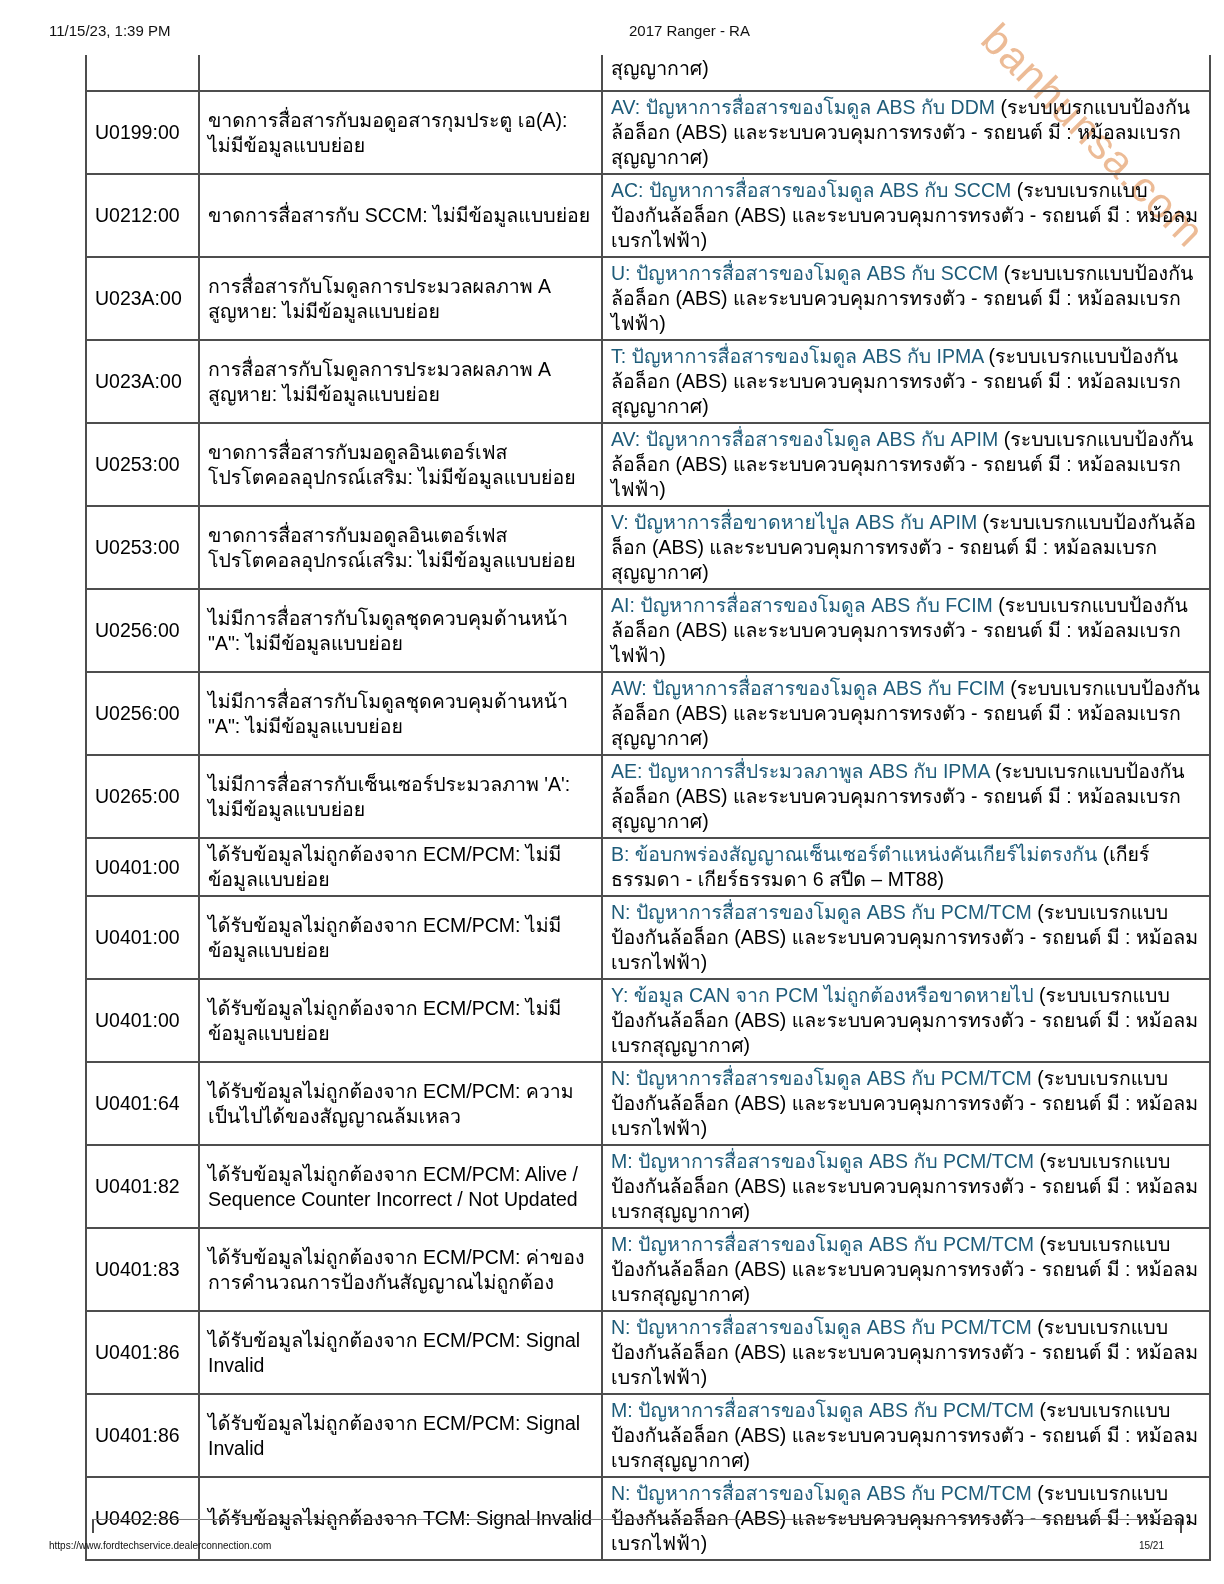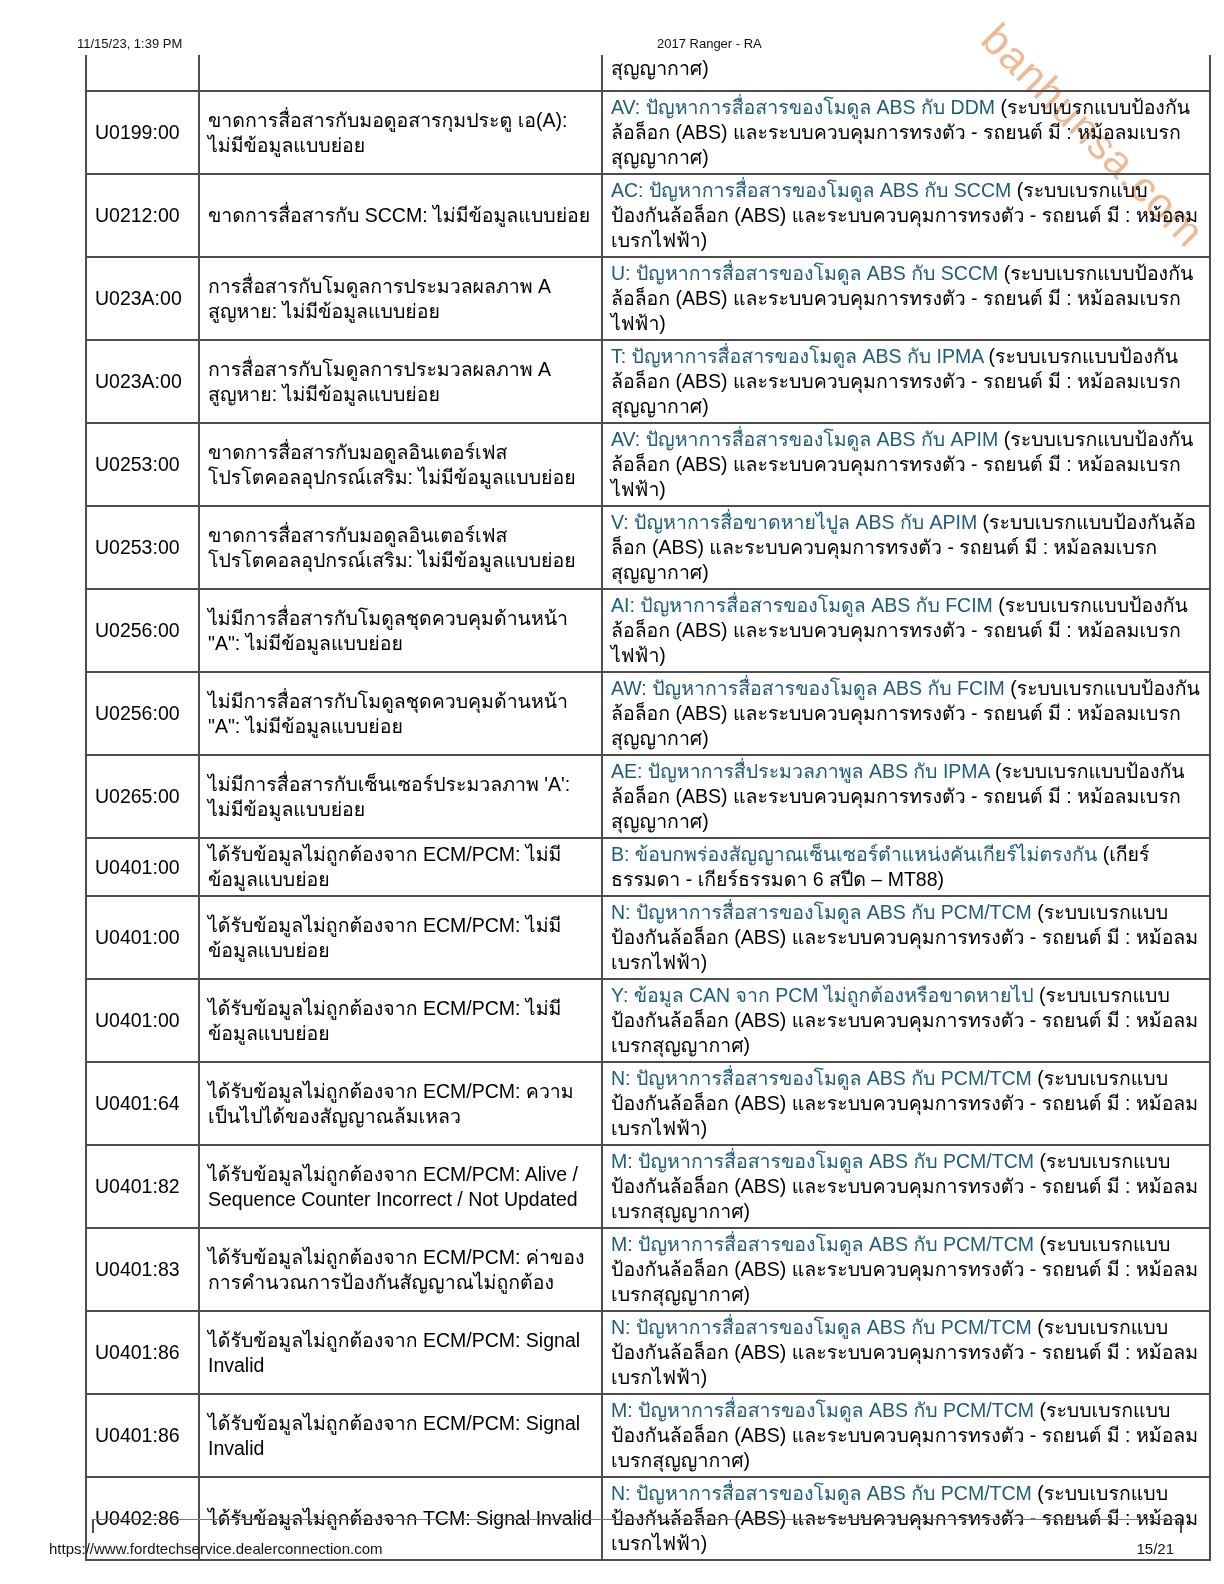--- a/index.html
+++ b/index.html
@@ -1,21 +1,21 @@
 <!DOCTYPE html>
 <html style="--link: #1e5c7a; --wm: #e29357;"><head>
 <meta charset="utf-8">
 <style>
   html,body{margin:0;padding:0;}
   body{
     width:1224px;height:1584px;position:relative;background:#ffffff;
     font-family:"Liberation Sans","DejaVu Sans",sans-serif;color:#000;
     overflow:hidden;
   }
-  .hdr-text{position:absolute;top:36px;font-size:13px;color:#111;white-space:nowrap;margin-left:28px;}
+  .hdr-text{position:absolute;top:22px;font-size:15px;color:#111;white-space:nowrap;}
   #hdr-datetime{left:49px;}
   #hdr-title{left:629px;}
   .watermark{
     position:absolute;left:948px;top:106px;width:280px;text-align:center;
     transform:rotate(45deg);transform-origin:center;
     font-size:43px;letter-spacing:1px;color:var(--wm,#e29357);opacity:.62;
     white-space:nowrap;pointer-events:none;
   }
   table.dtc{
     position:absolute;left:85px;top:55px;width:1070px;
@@ -29,23 +29,23 @@
   td.c-code{width:95px;}
   td.c-desc{width:385px;}
   td.c-det{width:590px;}
   tr.carryover td{border-top:none;height:24px;padding-top:1px;padding-bottom:9px;}
   a.dtc-link{color:var(--link,#1e5c7a);cursor:pointer;}
   .next-table-stub{
     position:absolute;left:92px;top:1519px;width:1086px;height:13px;
     border-left:2px solid #4d4d4d;border-right:2px solid #4d4d4d;
     border-top:1px solid #7a7a7a;
   }
-  .ftr-text{position:absolute;top:1540px;font-size:15px;color:#111;white-space:nowrap;}
+  .ftr-text{position:absolute;top:1540px;font-size:10px;color:#111;white-space:nowrap;}
   #ftr-url{left:49px;}
-  #ftr-page{right:50px;}
+  #ftr-page{right:60px;}
 </style>
 </head>
 <body>
 
 <div class="hdr-text" id="hdr-datetime">11/15/23, 1:39 PM</div>
 <div class="hdr-text" id="hdr-title">2017 Ranger - RA</div>
 
 <div class="watermark">banhunsa.com</div>
 
 <table class="dtc">

